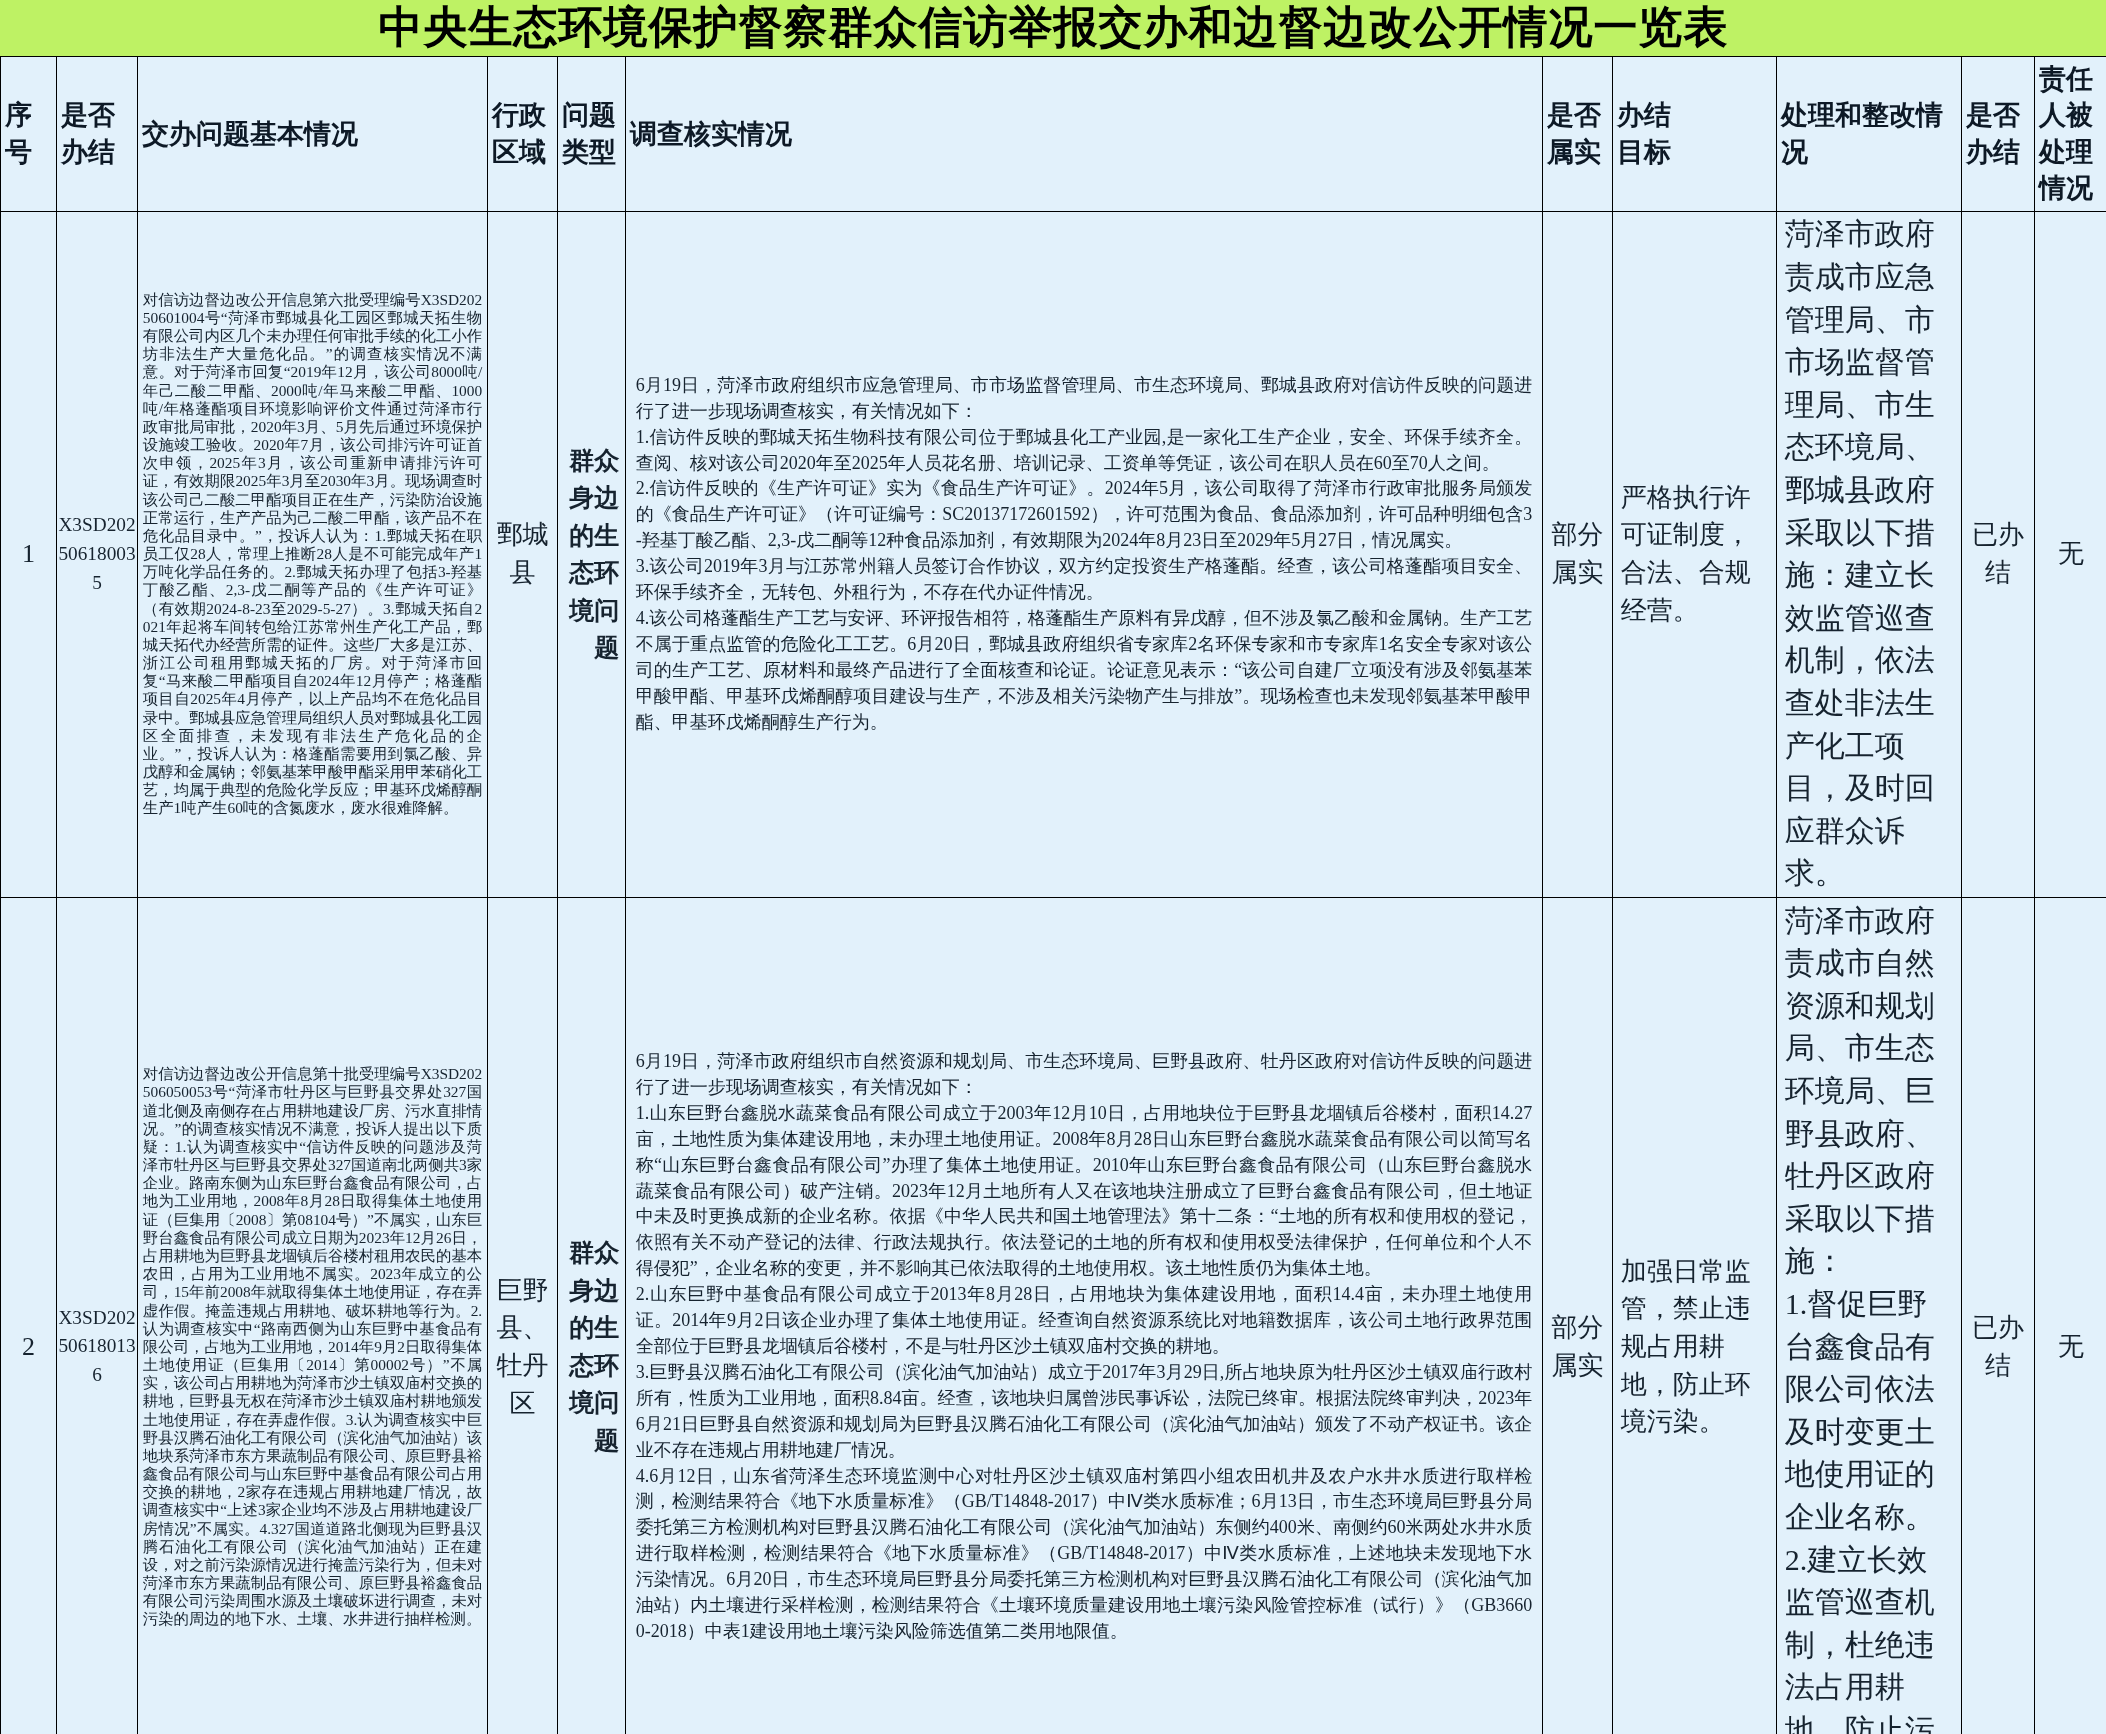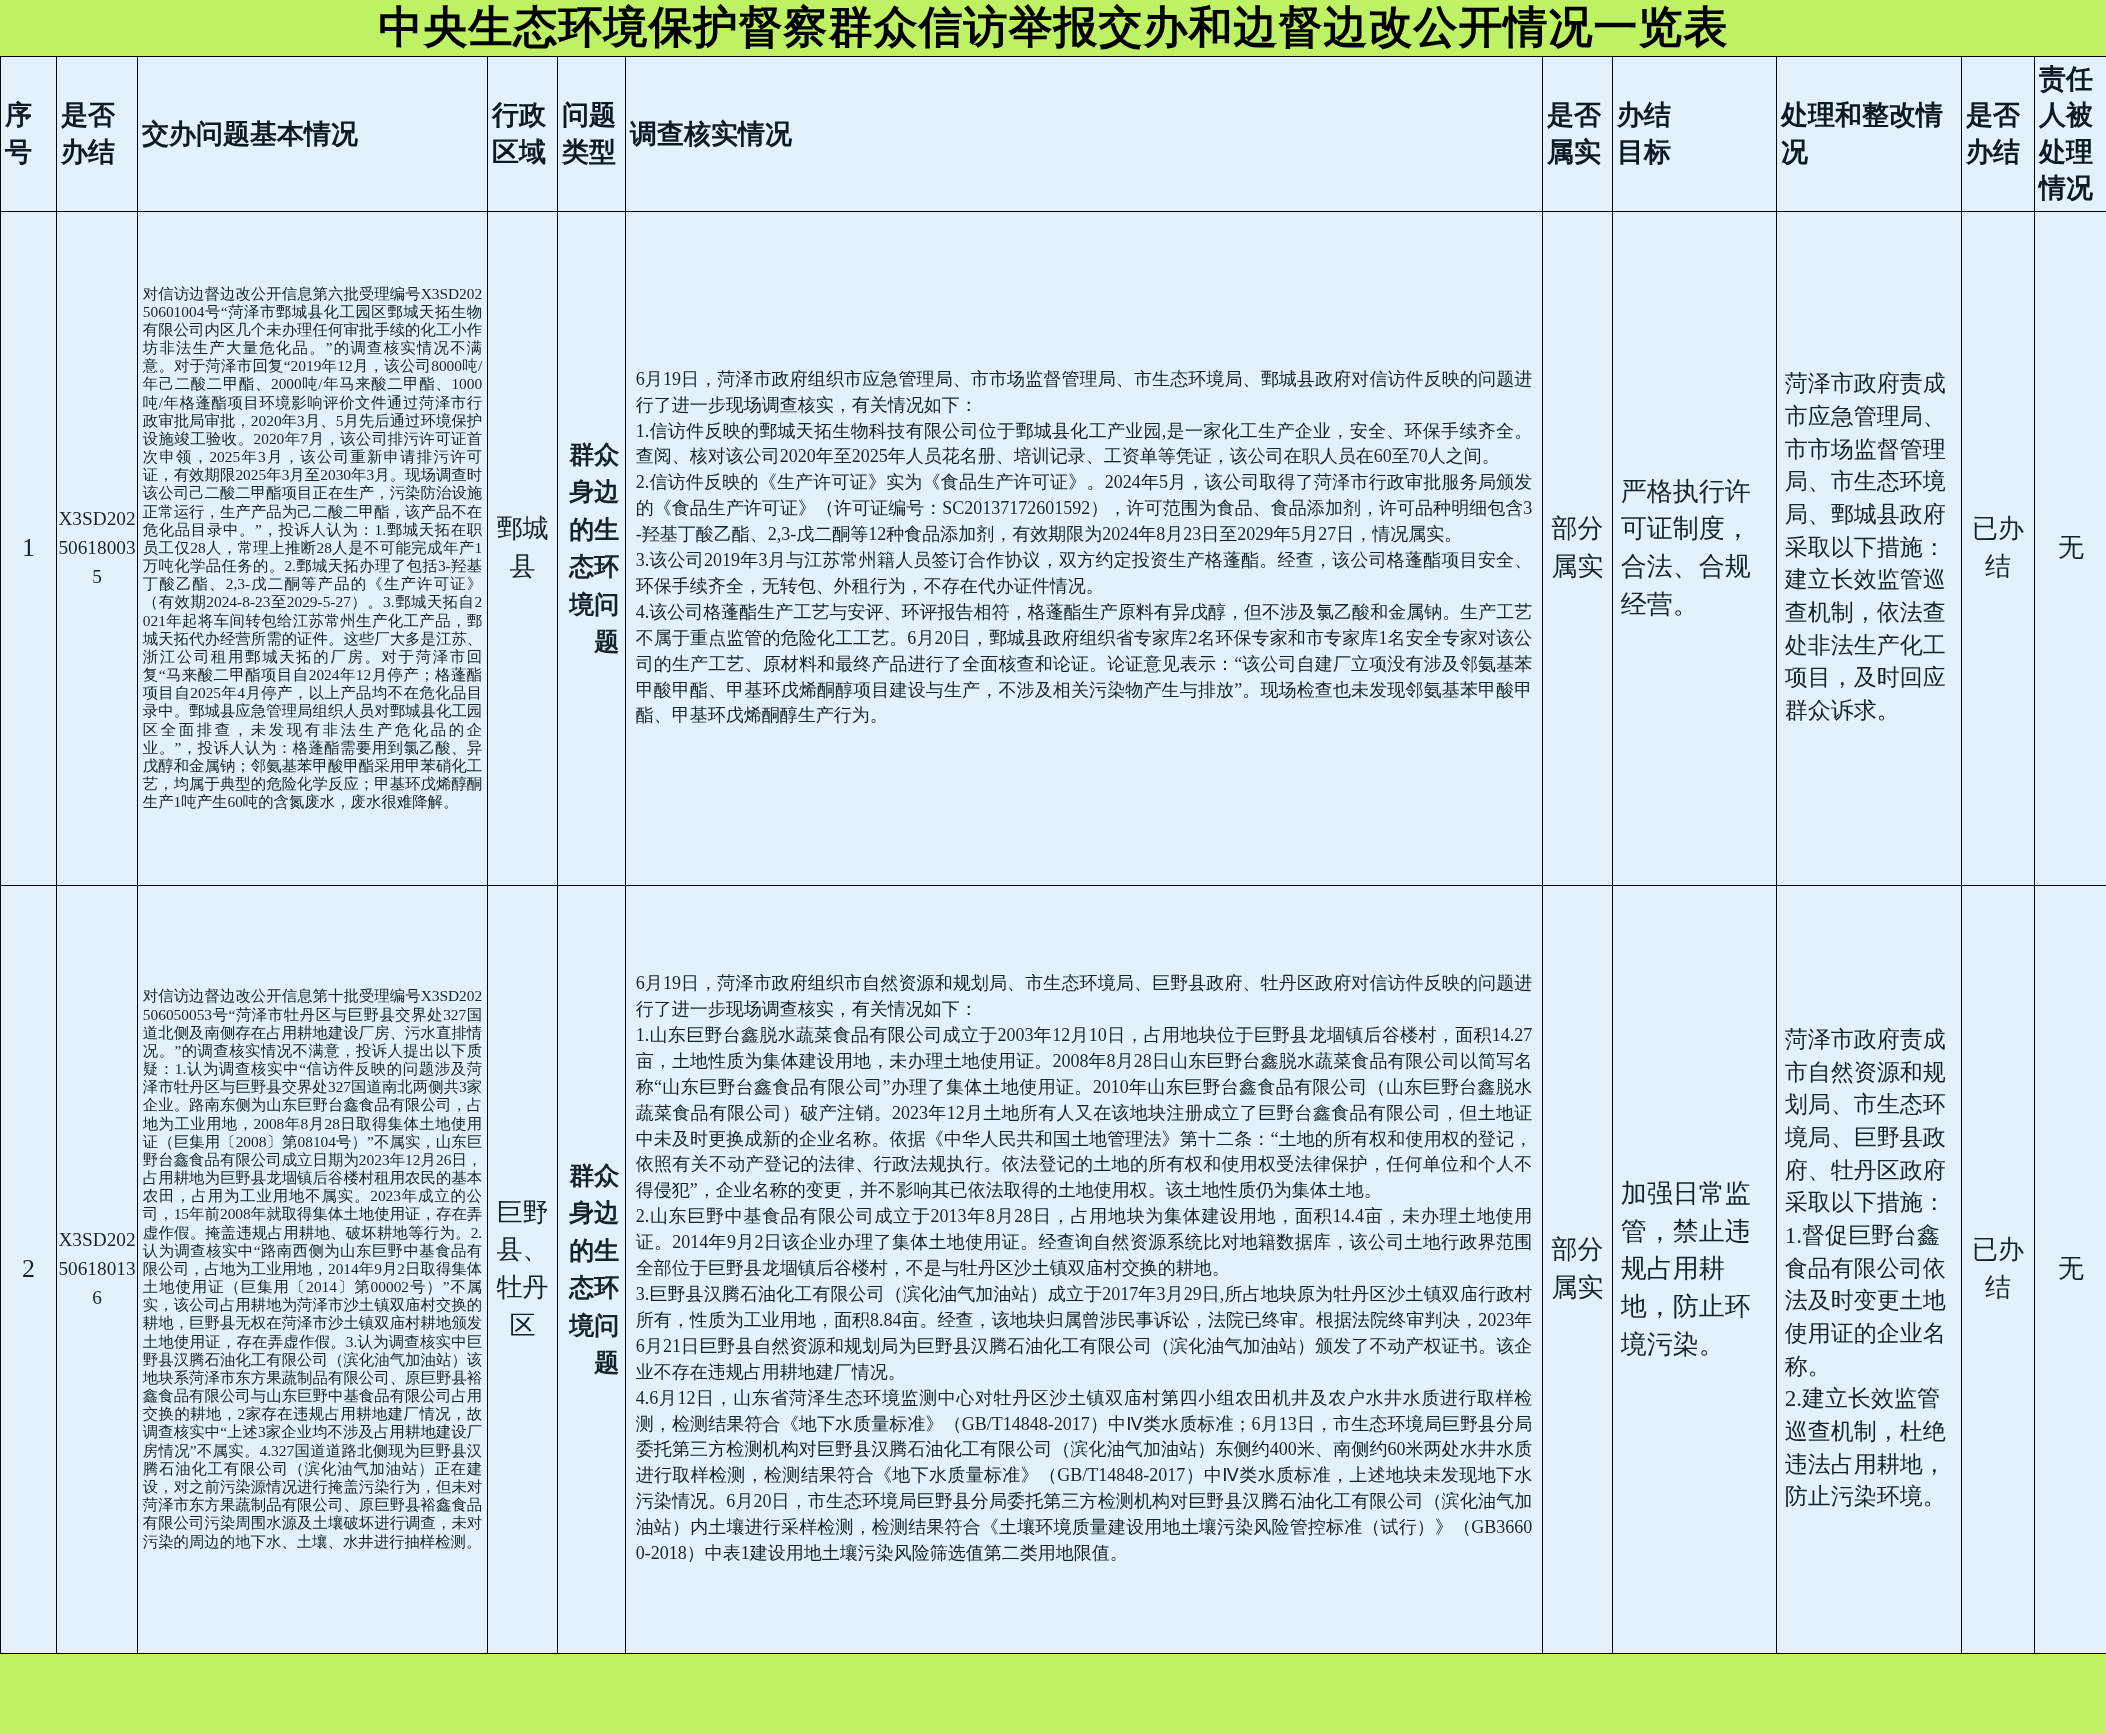--- a/index.html
+++ b/index.html
@@ -53,21 +53,21 @@
   }
   td.verify{
     font-size:18px;line-height:1.44;text-align:justify;
     padding:3.9px 9.7px;word-break:break-all;white-space:pre-wrap;font-family:Liberation Serif, serif;
   }
   td.goal{
     font-size:26px;line-height:1.45;text-align:left;
     padding:1.9px 7.7px;white-space:pre-wrap;
   }
   td.rect{
-    font-size:23px;line-height:1.42;text-align:left;
+    font-size:30px;line-height:1.42;text-align:left;
     padding:1.9px 7.7px;white-space:pre-wrap;word-break:break-all;
   }
 </style>
 </head>
 <body>
 
 <div class="page">
 
   <div class="title">中央生态环境保护督察群众信访举报交办和边督边改公开情况一览表</div>
 

